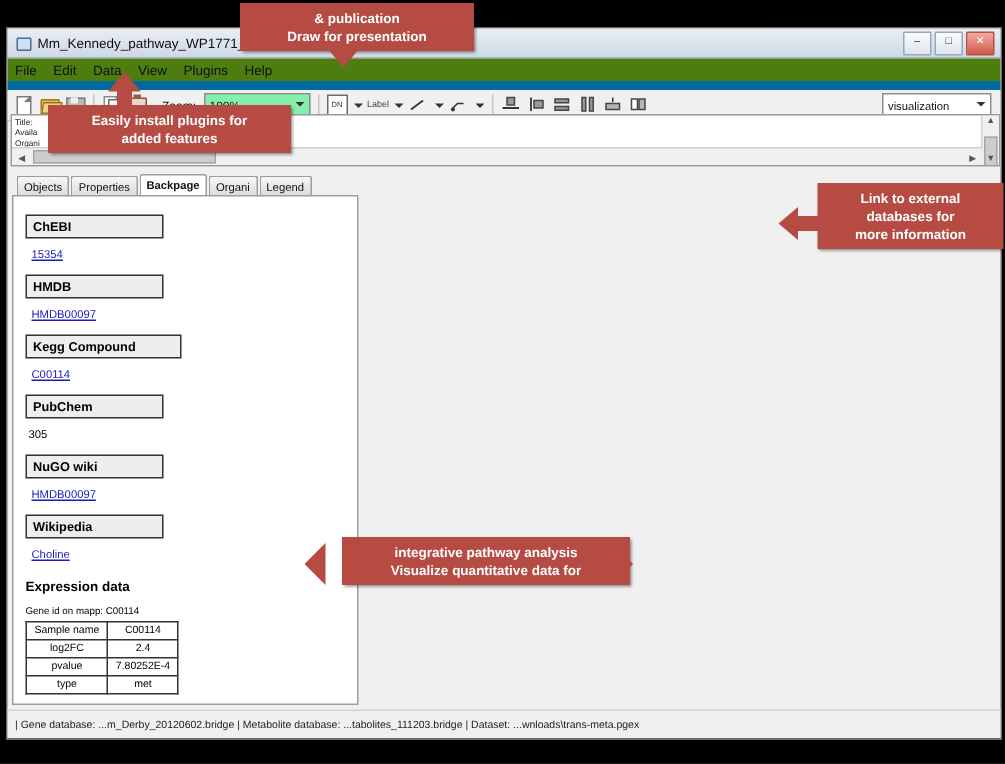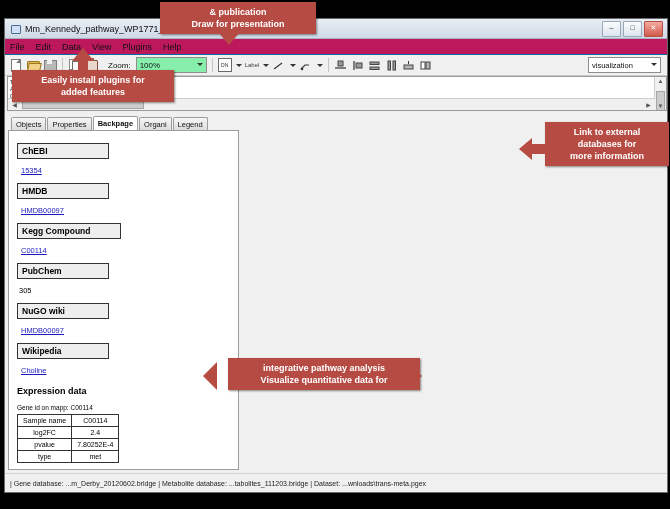--- a/index.html
+++ b/index.html
@@ -14,21 +14,21 @@
   .titlebar .tb-icon{width:11px;height:11px;margin:0 4px 0 2px;position:relative;}
   .titlebar .tb-icon:before{content:"";position:absolute;left:1px;top:2px;width:8px;height:7px;
             border:1px solid #4d6a93;background:#cfe0f3;border-radius:1px;}
   .tb-title{white-space:nowrap;overflow:hidden;font-size:9px;}
   .tb-btns{margin-left:auto;display:flex;gap:2px;padding-right:1px;}
   .tb-btn{width:17px;height:14px;border:1px solid #9aa7b8;background:linear-gradient(#fbfcfe,#dce4ee);
           font-size:7px;line-height:12px;text-align:center;color:#223;border-radius:1px;}
   .tb-btn.close{background:linear-gradient(#f4a9a0,#d05a4b);border-color:#b4503f;color:#fff;}
 
   
-  .menubar{height:15px;background:#be185d;border-bottom:1px solid #0369a1;display:flex;align-items:center;
+  .menubar{height:15px;background:#4d7c0f;border-bottom:6px solid #0369a1;display:flex;align-items:center;
            padding-left:4px;gap:9px;font-size:9px;color:#111;}
   .menubar span{padding:0 1px;cursor:default;}
 
   
   .toolbar{height:20px;background:#f0f0f0;border-bottom:1px solid #c8c8c8;display:flex;align-items:center;
            padding-left:4px;gap:3px;}
   .tbtn{width:14px;height:14px;position:relative;display:inline-block;}
   .ico-new:before{content:"";position:absolute;left:2px;top:1px;width:8px;height:11px;border:1px solid #7a7a7a;background:#fff;}
   .ico-new:after{content:"";position:absolute;left:7px;top:1px;border-width:0 0 4px 4px;border-style:solid;border-color:transparent transparent #7a7a7a transparent;}
   .ico-open:before{content:"";position:absolute;left:1px;top:3px;width:11px;height:8px;background:#e8b64c;border:1px solid #9a7a20;border-radius:1px 1px 0 0;}
@@ -504,21 +504,21 @@
     </div>
   </div>
 
   <div class="callout" style="left:160px;top:2px;width:144px;">
     <div>&amp; publication</div>
     <div>Draw for presentation</div>
   </div>
   <div class="ptr" style="left:218px;top:32px;border-width:13px 11px 0 11px;border-style:solid;border-color:#b64b44 transparent transparent transparent;"></div>
   <div class="ptr" style="left:224px;top:30px;width:10px;height:5px;background:#b64b44;"></div>
 
-  <div class="callout" style="left:12px;top:70px;width:150px;">
+  <div class="callout" style="left:32px;top:70px;width:150px;">
     <div>Easily install plugins for</div>
     <div>added features</div>
   </div>
   <div class="ptr" style="left:72px;top:48px;border-width:0 11px 13px 11px;border-style:solid;border-color:transparent transparent #b64b44 transparent;"></div>
   <div class="ptr" style="left:78px;top:60px;width:10px;height:12px;background:#b64b44;"></div>
 
   <div class="callout" style="left:545px;top:122px;width:112px;">
     <div>Link  to external</div>
     <div>databases  for</div>
     <div>more information</div>

